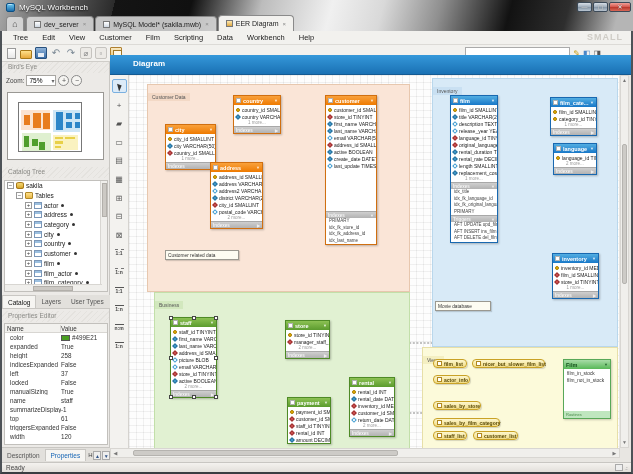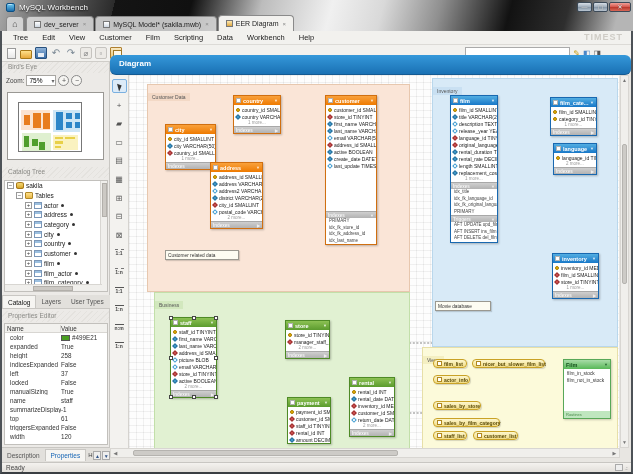--- a/index.html
+++ b/index.html
@@ -91,21 +91,21 @@
   .swatch { width:9px; height:6px; border:1px solid #555; margin-right:2px; flex:none;}
   .bot-tabs { position:absolute; top:385px; left:0; width:108px; height:15px; background:#e2e0dc; border-top:1px solid #c9c7c3; display:flex; align-items:center; }
   .btab { font-size:6.5px; color:#555; padding:2px 5px; }
   .btab.active { color:#1464b4; background:#f6f5f2; border:1px solid #c9c7c3; border-bottom:none;}
   .spl { font-size:6px; color:#444; margin-left:2px; }
   .spbtn { width:8px; height:9px; border:1px solid #aaa; background:#eee; font-size:5px; text-align:center; line-height:8px; color:#358; margin-left:1px;}
 
   
   .diagram { position:absolute; left:108px; top:62px; width:521px; height:400px; background:#e8e6e2; }
   .diag-hdr { position:absolute; left:0; top:-7px; width:521px; height:20px; color:#fff; font-size:8px; font-weight:bold;
-    padding:4px 0 0 9px; background:linear-gradient(#3598da,#1a71b4); border-bottom:1px solid #145a92;border-radius:6px; }
+    padding:4px 0 0 23px; background:linear-gradient(#3598da,#1a71b4); border-bottom:1px solid #145a92; }
   .palette { position:absolute; left:0; top:13px; width:19px; height:374px; background:#f3f2ef; border-right:1px solid #d5d3cf; }
   .tool { width:15px; height:14px; margin:4px auto 4.6px auto; text-align:center; font-size:8px; line-height:13px; color:#555;
     border:1px solid transparent; position:relative;}
   .tool.active { border:1px solid #7ab0e0; background:#dcebf8; border-radius:2px; }
   .tool .rl { font-size:5px; font-weight:bold; color:#444; line-height:6px; display:block; margin-top:3px;}
   .tool .rline { position:absolute; left:2px; right:2px; top:2px; border-top:1px solid #555; }
   .tool .rline.dash { border-top:1px dashed #777; }
   .cursor-shape { width:0; height:0; border-left:4px solid #333; border-top:3px solid transparent; border-bottom:5px solid transparent;
     position:absolute; left:5px; top:3px; transform:rotate(-15deg); }
 
@@ -199,21 +199,21 @@
         <span class="tx">×</span>
       </div>
       <div class="htab active">
         <span class="tic"></span>
         <span>EER Diagram</span>
         <span class="tx">×</span>
       </div>
     </div>
 
   <div class="menubar" id="menubar">
-    <span class="oracle">TIMEST</span>
+    <span class="oracle">SMALL</span>
   <span class="menu-item">Tree</span>
       <span class="menu-item">Edit</span>
       <span class="menu-item">View</span>
       <span class="menu-item">Customer</span>
       <span class="menu-item">Film</span>
       <span class="menu-item">Scripting</span>
       <span class="menu-item">Data</span>
       <span class="menu-item">Workbench</span>
       <span class="menu-item">Help</span>
     </div>

